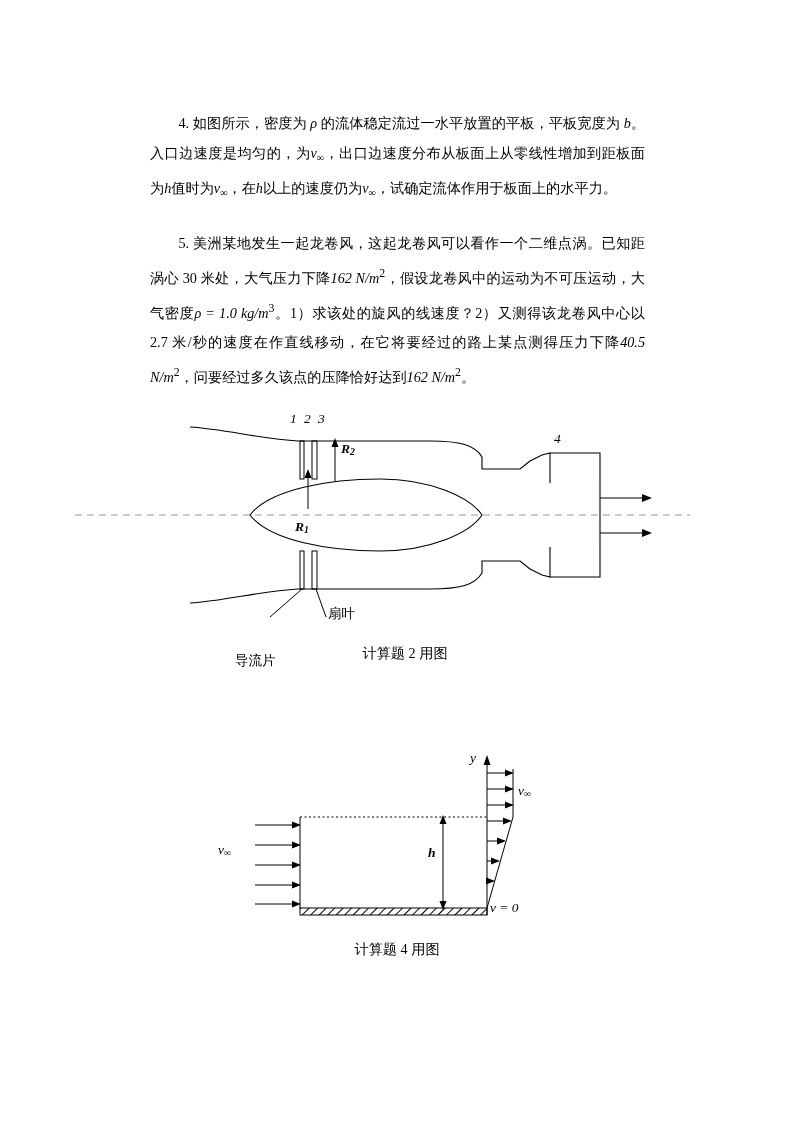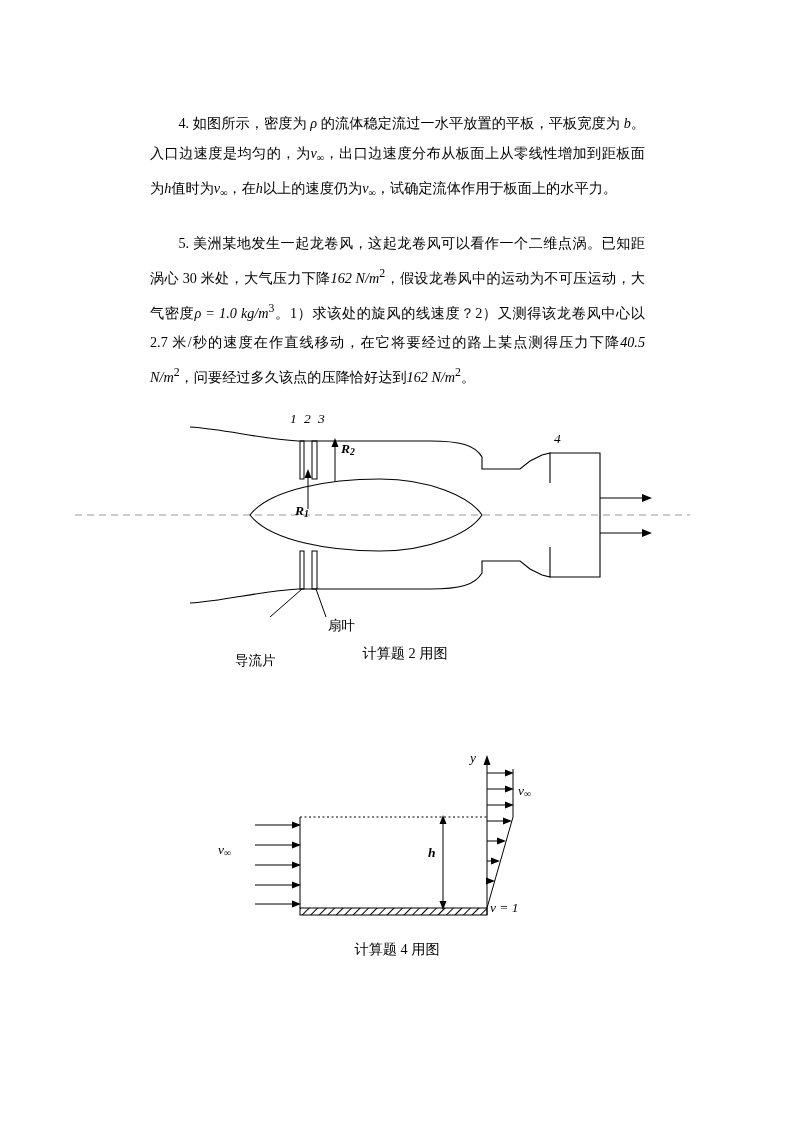--- a/index.html
+++ b/index.html
@@ -127,25 +127,25 @@
 
       <line x1="172" y1="184" x2="140" y2="212" stroke="#000" stroke-width="1"></line>
       <line x1="186" y1="184" x2="196" y2="212" stroke="#000" stroke-width="1"></line>
     </svg>
 
     <span class="label-cn" style="left:160px; top:6px; font-style:italic;">1</span>
     <span class="label-cn" style="left:174px; top:6px; font-style:italic;">2</span>
     <span class="label-cn" style="left:188px; top:6px; font-style:italic;">3</span>
     <span class="label-cn" style="left:424px; top:26px; font-style:italic;">4</span>
 
-    <span class="label-cn" style="left:165px; top:98px; font-style:italic; font-weight:bold;"><span>R</span><span class="sub">1</span></span>
+    <span class="label-cn" style="left:165px; top:114px; font-style:italic; font-weight:bold;"><span>R</span><span class="sub">1</span></span>
     <span class="label-cn" style="left:211px; top:36px; font-style:italic; font-weight:bold;text-align:center;"><span>R</span><span class="sub">2</span></span>
 
     <span class="label-cn" style="left:105px; top:212px;margin-top:35px;">导流片</span>
-    <span class="label-cn" style="left:198px; top:212px;">扇叶</span>
+    <span class="label-cn" style="left:198px; top:200px;">扇叶</span>
   </div>
 
   <div class="fig-caption cap1">计算题 2 用图</div>
 
   <div class="fig2">
     <svg width="400" height="190" viewBox="0 0 400 190">
 
       <defs>
         <pattern id="hatch" width="6" height="6" patternUnits="userSpaceOnUse" patternTransform="rotate(45)">
           <line x1="0" y1="0" x2="0" y2="6" stroke="#000" stroke-width="2"></line>
@@ -197,18 +197,18 @@
 
       <line x1="243" y1="76" x2="243" y2="159" stroke="#000" stroke-width="1"></line>
       <polygon points="243,70 239.5,79 246.5,79" fill="#000"></polygon>
       <polygon points="243,165 239.5,156 246.5,156" fill="#000"></polygon>
     </svg>
 
     <span class="label-cn" style="left:270px; top:5px; font-style:italic;">y</span>
     <span class="label-cn" style="left:318px; top:38px; font-style:italic;"><span>v</span><span class="sub">∞</span></span>
     <span class="label-cn" style="left:18px; top:97px; font-style:italic;"><span>v</span><span class="sub">∞</span></span>
     <span class="label-cn" style="left:228px; top:100px; font-style:italic; font-weight:bold;">h</span>
-    <span class="label-cn" style="left:290px; top:155px; font-style:italic;">v = 1</span>
+    <span class="label-cn" style="left:290px; top:155px; font-style:italic;">v = 0</span>
   </div>
 
   <div class="fig-caption cap2">计算题 4 用图</div>
 
 </div>
 
 </body></html>

